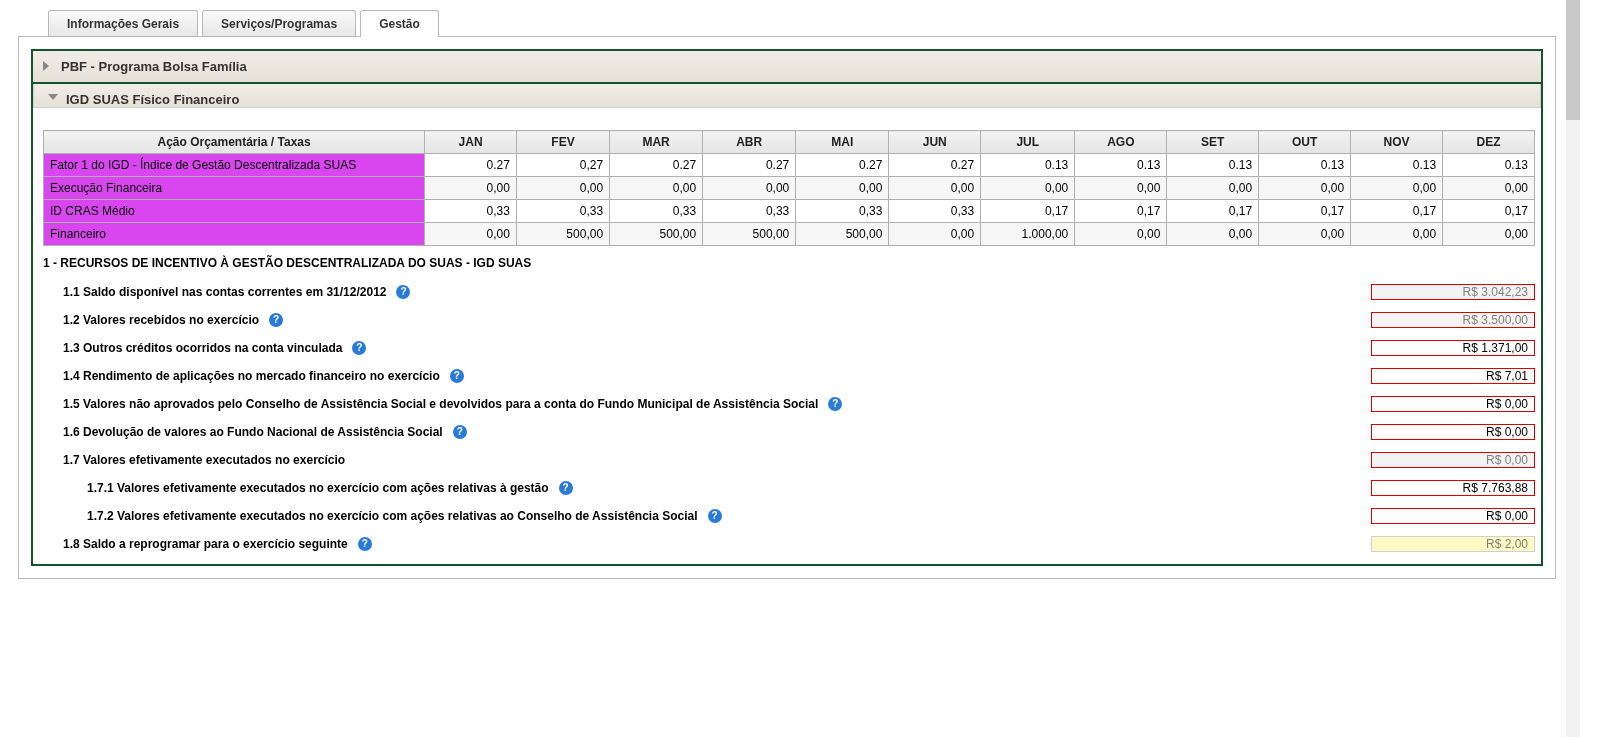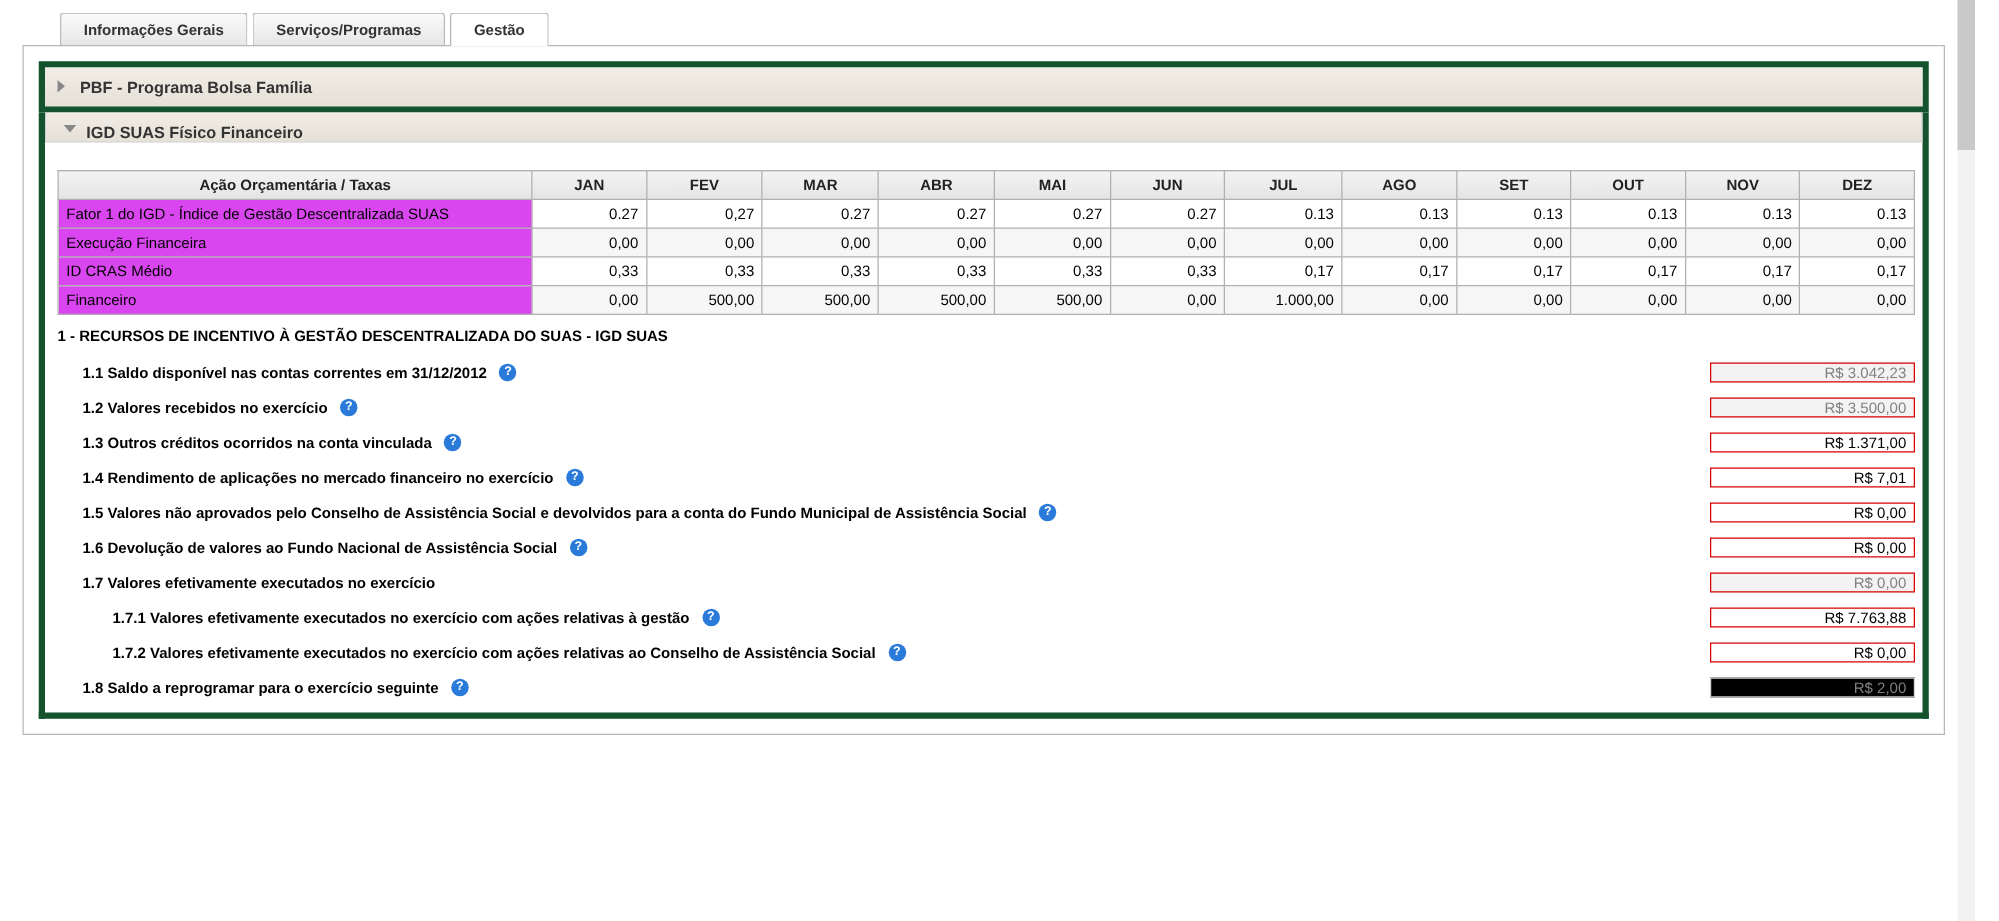--- a/index.html
+++ b/index.html
@@ -41,21 +41,21 @@
     z-index: 2;
   }
   .tab-body {
     border: 1px solid #b8b8b8;
     padding: 12px;
     position: relative;
     top: -1px;
   }
   
   .acc {
-    border: 5px solid #14532d;
+    border: 2px solid #14532d;
     margin: 0 0 0 0;
   }
   .acc + .acc { border-top: none; }
   .acc-head {
     background: linear-gradient(#f1ede6,#e6e1d7);
     padding: 8px 10px 8px 28px;
     font-weight: bold;
     font-size: 13px;
     color: #333;
     position: relative;
@@ -148,21 +148,21 @@
     padding: 0 6px;
     text-align: right;
     font-size: 12px;
   }
   .val-box.readonly {
     background: #f3f3f3;
     color: #808080;
   }
   .val-box.readonly-only {
     border: 1px solid #cfcfcf;
-    background: #000000;
+    background: #fef9c3;
     color: #808080;
   }
   .scroll-thumb {
     position: absolute;
     right: -14px; top: 0;
     width: 14px; height: 120px;
     background: #c9c9c9;
   }
 </style>
 </head>

